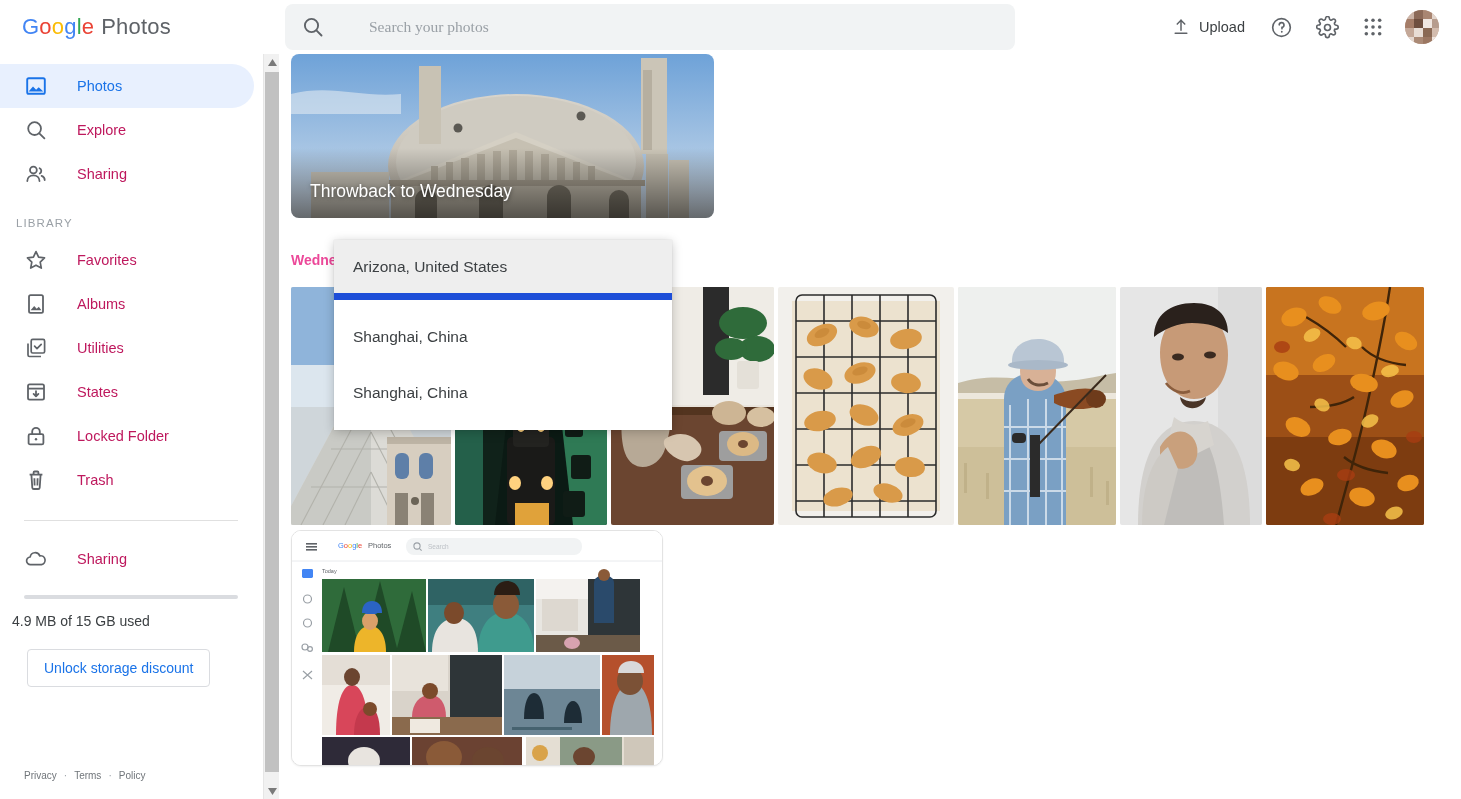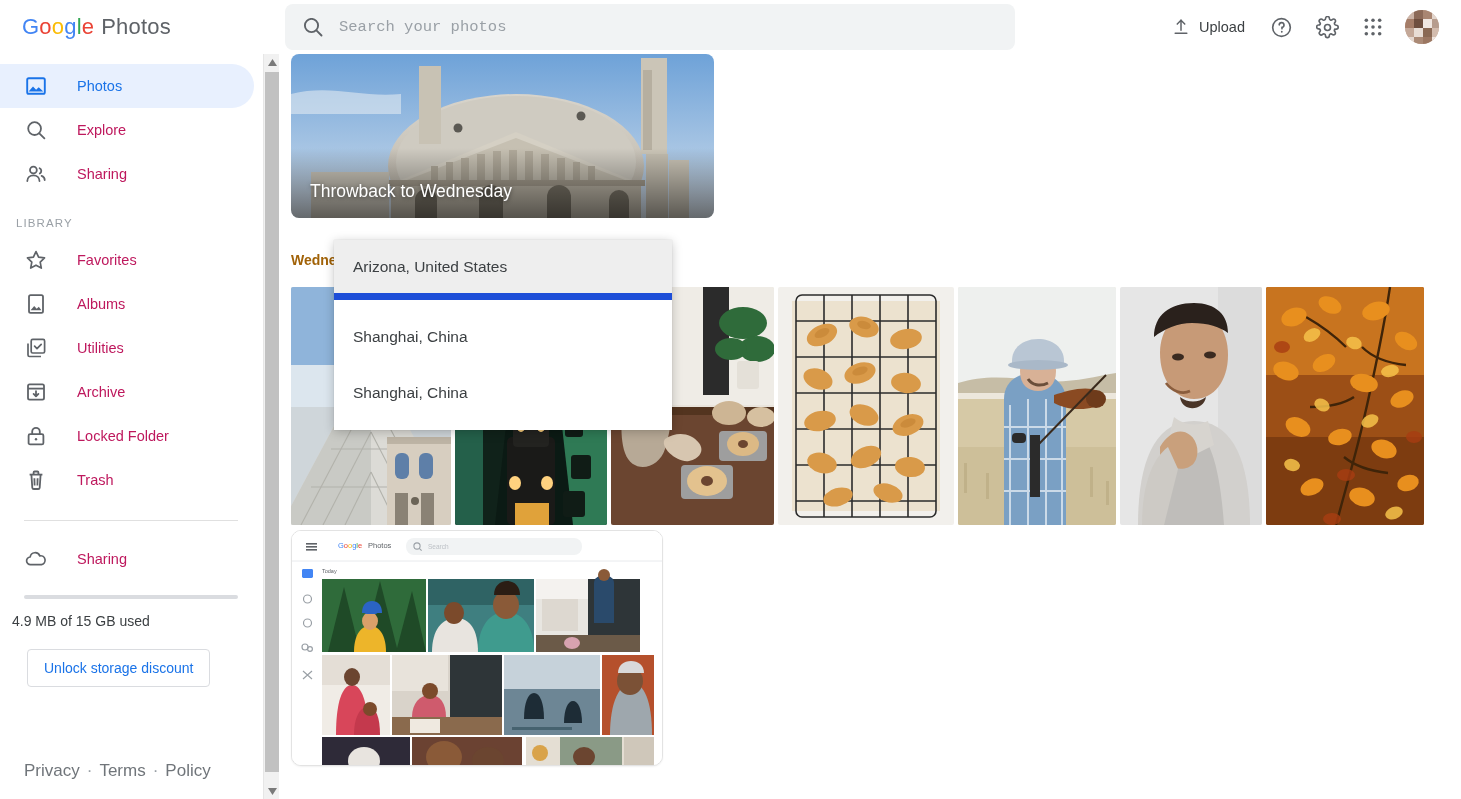--- a/index.html
+++ b/index.html
@@ -23,21 +23,21 @@
   .logo-g span { font-weight: 400; }
   .logo-word { color: #5f6368; margin-left: 7px; font-size: 22px; }
 
   .searchbar {
     width: 730px; height: 46px; background: #f1f3f4; border-radius: 8px;
     display: flex; align-items: center; padding: 0 16px;
   }
   .search-icon { width: 24px; height: 24px; flex: none; margin-right: 14px; }
   .search-input {
     border: none; outline: none; background: transparent; flex: 1;
-    font-size: 15.5px; color: #3c4043; font-family: Liberation Mono, monospace;
+    font-size: 15.5px; color: #3c4043; font-family: Liberation Serif, serif; margin-left: 30px;
   }
   .search-input::placeholder { color: #9aa0a6; }
 
   .header-right {
     flex: 1; display: flex; align-items: center; justify-content: flex-end;
     padding-right: 22px; gap: 6px;
   }
   .upload-btn {
     display: flex; align-items: center; gap: 8px; height: 40px;
     padding: 0 10px; border-radius: 4px; cursor: pointer;
@@ -80,21 +80,21 @@
     padding-left: 12px; margin-top: 14px; color: #3c4043; font-size: 14px;
   }
   .unlock-btn {
     margin: 20px 0 0 27px; display: inline-block;
     border: 1px solid #dadce0; border-radius: 4px;
     padding: 10px 16px; color: #1a73e8; font-size: 14px; font-weight: 500;
     cursor: pointer; background: #fff;
   }
   .footer-links {
     position: absolute; bottom: 18px; left: 24px;
-    color: #70757a; font-size: 17px; display: flex; align-items: center; gap: 7px;
+    color: #70757a; font-size: 10px; display: flex; align-items: center; gap: 7px;
   }
   .footer-links a { color: #70757a; text-decoration: none; cursor: pointer; }
   .footer-dot { color: #9aa0a6; }
 
   
   .scrollbar {
     position: absolute; top: 54px; left: 263px; width: 16px; height: 745px;
     background: #f1f1f1; border-left: 1px solid #e6e6e6; z-index: 30;
   }
   .sb-arrow {
@@ -124,21 +124,21 @@
     font-size: 17.5px; font-weight: 500;
     text-shadow: 0 1px 4px rgba(0,0,0,.55); z-index: 3;
   }
   .memory-scrim {
     position: absolute; left: 0; right: 0; bottom: 0; height: 70px; z-index: 2;
     background: linear-gradient(to top, rgba(0,0,0,.55), rgba(0,0,0,0));
   }
 
   .date-header {
     position: absolute; left: 11px; top: 198px;
-    font-size: 14px; font-weight: 700; color: #a16207;
+    font-size: 14px; font-weight: 700; color: #ec4899;
   }
 
   .photo-row {
     position: absolute; left: 11px; top: 233px;
     display: flex; gap: 4px;
   }
   .photo {
     height: 238px; border-radius: 2px; overflow: hidden;
     cursor: pointer; position: relative; flex: none;
   }
@@ -328,21 +328,21 @@
   </div>
 
   <div class="nav-item">
     <span class="ico">
       <svg width="24" height="24" viewBox="0 0 24 24" fill="none" stroke="#5f6368" stroke-width="1.8">
         <rect x="4" y="4.4" width="16" height="15.2" rx="1.6"></rect>
         <line x1="4" y1="8.6" x2="20" y2="8.6"></line>
         <path d="M12 11.2v5.1M9.6 13.9L12 16.4l2.4-2.5" stroke-linecap="round" stroke-linejoin="round"></path>
       </svg>
     </span>
-    <span>Archive</span>
+    <span>States</span>
   </div>
 
   <div class="nav-item">
     <span class="ico">
       <svg width="24" height="24" viewBox="0 0 24 24" fill="none" stroke="#5f6368" stroke-width="1.8">
         <rect x="4.6" y="10.2" width="14.8" height="10.2" rx="1.5"></rect>
         <path d="M8.2 10.2V7.6a3.8 3.8 0 0 1 7.6 0v2.6"></path>
         <circle cx="12" cy="15.3" r="1.2" fill="#5f6368" stroke="none"></circle>
       </svg>
     </span>

